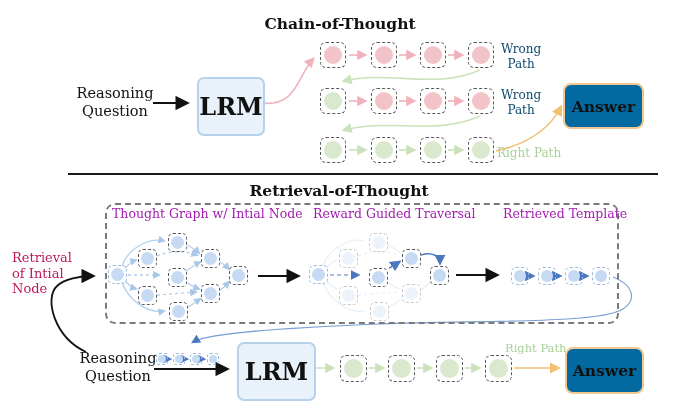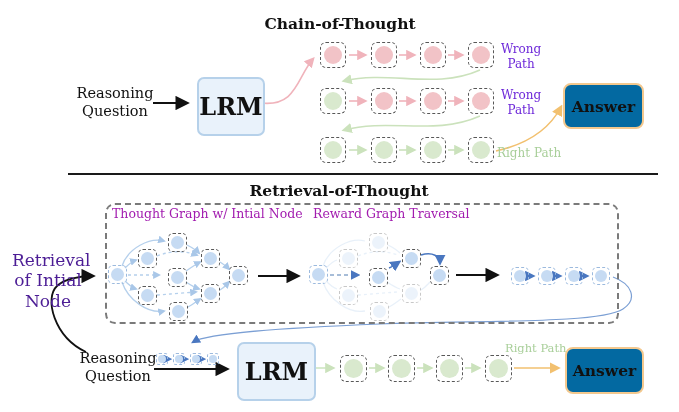--- a/index.html
+++ b/index.html
@@ -4,31 +4,31 @@
 <style>
   html,body{margin:0;padding:0;background:#fff;}
   .stage{position:relative;width:679px;height:412px;background:#fff;overflow:hidden;
          font-family:"DejaVu Serif", serif;color:#1a1a1a;}
   .abs{position:absolute;}
   svg.layer{position:absolute;left:0;top:0;width:679px;height:412px;pointer-events:none;}
 
   .title{font-weight:bold;font-size:15.5px;text-align:center;color:#111;}
   .sublabel{font-size:12.5px;text-align:center;color:#a21caf;white-space:nowrap;}
   .plain{font-size:14.5px;line-height:1.25;text-align:center;color:#111;}
-  .small{font-size:17px;line-height:1.2;text-align:center;color:#4c1d95;}
+  .small{font-size:13px;line-height:1.2;color:#be185d;}
 
   .lrm{background:#e9f2fb;border:2px solid #b6d1ea;border-radius:7px;
        display:flex;align-items:center;justify-content:center;
        font-weight:bold;font-size:24px;color:#111;}
   .answer{background:#0369a1;border:2px solid #f3c88e;border-radius:8px;
        display:flex;align-items:center;justify-content:center;
        font-weight:bold;font-size:15.5px;color:#111;}
 
   .pathlabel{font-size:12px;line-height:1.25;text-align:center;}
-  .wrong{color:#6d28d9;}
+  .wrong{color:#0c4a6e;}
   .right{color:#a9cf9a;white-space:nowrap;}
 
   .n{position:absolute;box-sizing:border-box;border:1.6px dashed #585858;border-radius:6px;
      display:flex;align-items:center;justify-content:center;background:transparent;}
   .n i{display:block;border-radius:50%;}
   .n26{width:26px;height:26px;}  .n26 i{width:18px;height:18px;}
   .n27{width:27px;height:27px;}  .n27 i{width:19px;height:19px;}
   .n19{width:19px;height:19px;border-width:1.3px;border-radius:5px;}  .n19 i{width:13px;height:13px;}
   .n18{width:18px;height:18px;border:1.3px dashed #9cbade;border-radius:5px;} .n18 i{width:12px;height:12px;}
   .n12{width:12px;height:12px;border:1px dashed #9cbade;border-radius:3px;} .n12 i{width:8px;height:8px;}
@@ -202,21 +202,22 @@
       <i></i>
     </div>
   <div class="abs pathlabel right" style="left:497px;top:146px;width:56px;">Right Path</div>
 
   <div class="abs answer" style="left:563px;top:83px;width:77px;height:42px;">Answer</div>
 
   <div class="abs title" style="left:248px;top:181px;width:182px;">Retrieval-of-Thought</div>
 
   <div class="abs bigdash" style="left:105px;top:203px;width:510px;height:117px;"></div>
   <div class="abs sublabel" style="left:112px;top:206px;width:168px;">Thought Graph w/ Intial Node</div>
-  <div class="abs sublabel" style="left:313px;top:206px;width:142px;">Reward Graph Traversal</div>
+  <div class="abs sublabel" style="left:313px;top:206px;width:142px;">Reward Guided Traversal</div>
+  <div class="abs sublabel" style="left:503px;top:206px;width:110px;">Retrieved Template</div>
 
   <div class="abs small" style="left:12px;top:250px;width:72px;">Retrieval of Intial Node</div>
 
   <div class="n n19 blue blueborder" style="left:108px;top:265px;">
       <i></i>
     </div>
   <div class="n n19 blue" style="left:138px;top:249px;">
       <i></i>
     </div>
   <div class="n n19 blue" style="left:138px;top:286px;">

